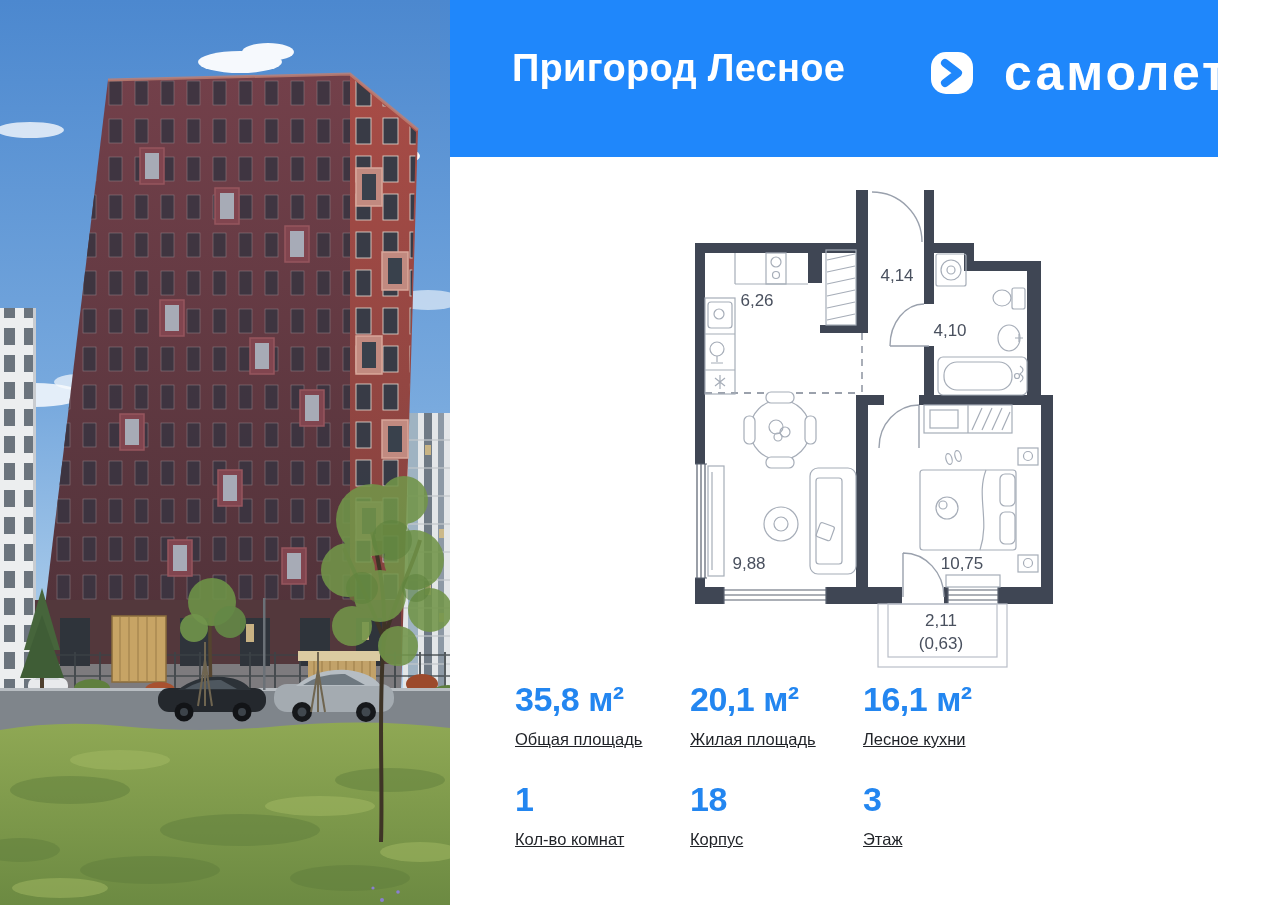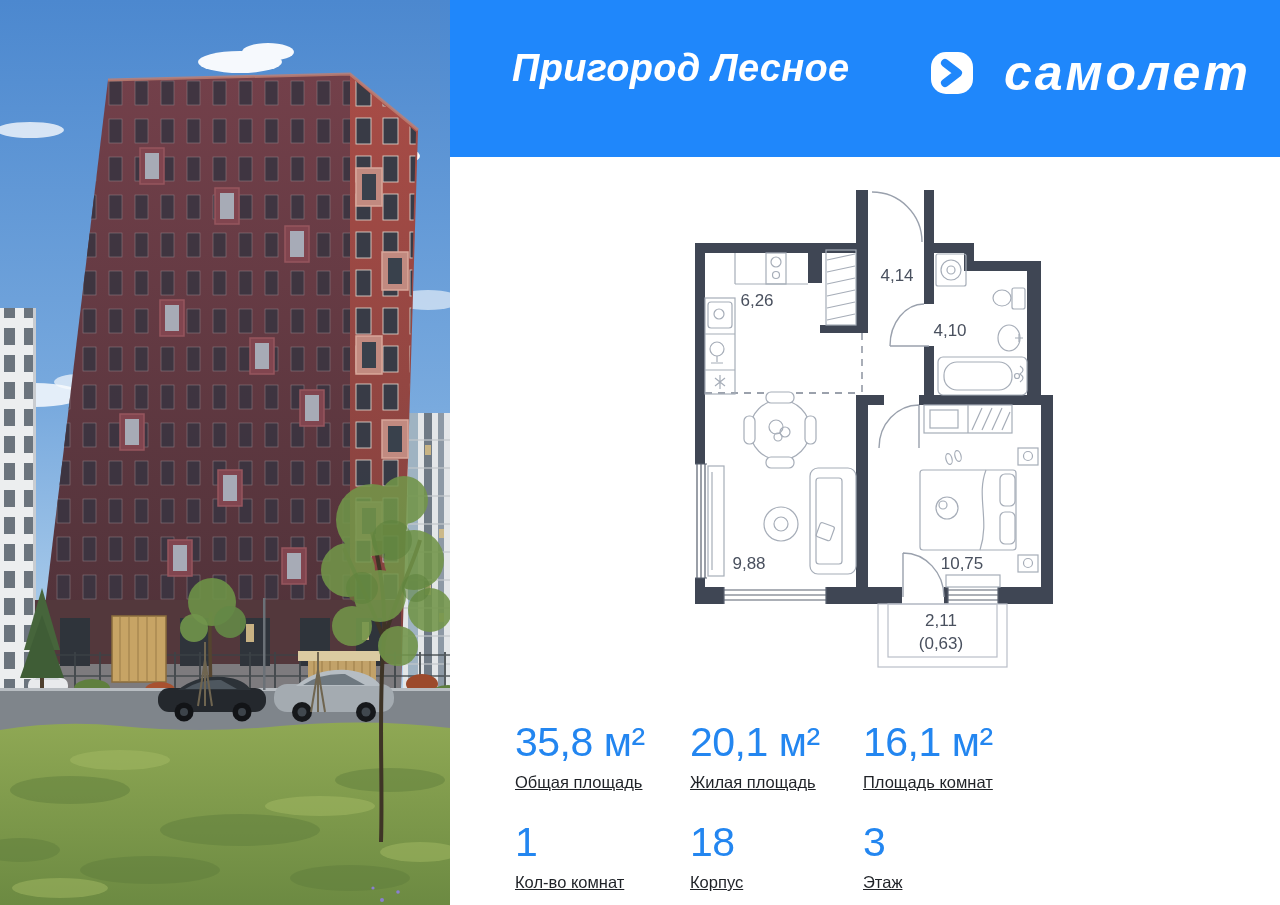--- a/index.html
+++ b/index.html
@@ -1,32 +1,32 @@
 <!DOCTYPE html>
 <html><head>
 <meta charset="utf-8">
 <style>
   html,body{margin:0;padding:0;}
   body{
     width:1280px;height:905px;position:relative;overflow:hidden;
     background:#ffffff;font-family:"Liberation Sans",sans-serif;
   }
   .photo{position:absolute;left:0;top:0;width:450px;height:905px;display:block;}
-  .header{position:absolute;left:450px;top:0;width:830px;height:157px;background:#1f87fb;font-style:italic;}
+  .header{position:absolute;left:450px;top:0;width:768px;height:157px;background:#1f87fb;}
   .header-title{
     position:absolute;left:62px;top:47px;color:#ffffff;
     font-size:38px;font-weight:700;letter-spacing:.3px;white-space:nowrap;
   }
   .logo{position:absolute;left:481px;top:51px;height:44px;display:flex;align-items:center;gap:16px;}
   .logo-icon{width:42px;height:42px;display:block;}
   .logo-text{color:#ffffff;font-size:50px;font-weight:600;letter-spacing:3px;line-height:1;margin-left:15px;}
   .plan-svg{position:absolute;left:680px;top:182px;width:380px;height:500px;}
   .plan-label{font-size:17px;font-weight:500;fill:#49505e;font-family:"Liberation Sans",sans-serif;}
   .stat{position:absolute;width:230px;}
-  .stat-value{color:#2386f0;font-size:41px;font-weight:400;letter-spacing:-.5px;line-height:46px;white-space:nowrap;margin-top:43px;}
+  .stat-value{color:#2386f0;font-size:34px;font-weight:700;letter-spacing:-.5px;line-height:46px;white-space:nowrap;}
   .stat-label{color:#1f2227;font-size:16.5px;font-weight:400;margin-top:8px;white-space:nowrap;text-decoration:underline;}
 </style>
 </head>
 <body>
 
 <svg class="photo" viewBox="0 0 450 905" aria-hidden="true">
   <defs>
     <linearGradient id="sky" x1="0" y1="0" x2="0" y2="1">
       <stop offset="0" stop-color="#4c88cf"></stop>
       <stop offset="0.45" stop-color="#79aade"></stop>
@@ -415,21 +415,21 @@
 <div class="stat" style="left:515px;top:676px">
   <div class="stat-value"><span>35,8</span><span> м²</span></div>
   <div class="stat-label">Общая площадь</div>
 </div>
 <div class="stat" style="left:690px;top:676px">
   <div class="stat-value"><span>20,1</span><span> м²</span></div>
   <div class="stat-label">Жилая площадь</div>
 </div>
 <div class="stat" style="left:863px;top:676px">
   <div class="stat-value"><span>16,1</span><span> м²</span></div>
-  <div class="stat-label">Площадь комнат</div>
+  <div class="stat-label">Лесное кухни</div>
 </div>
 <div class="stat" style="left:515px;top:776px">
   <div class="stat-value"><span>1</span><span></span></div>
   <div class="stat-label">Кол-во комнат</div>
 </div>
 <div class="stat" style="left:690px;top:776px">
   <div class="stat-value"><span>18</span><span></span></div>
   <div class="stat-label">Корпус</div>
 </div>
 <div class="stat" style="left:863px;top:776px">

